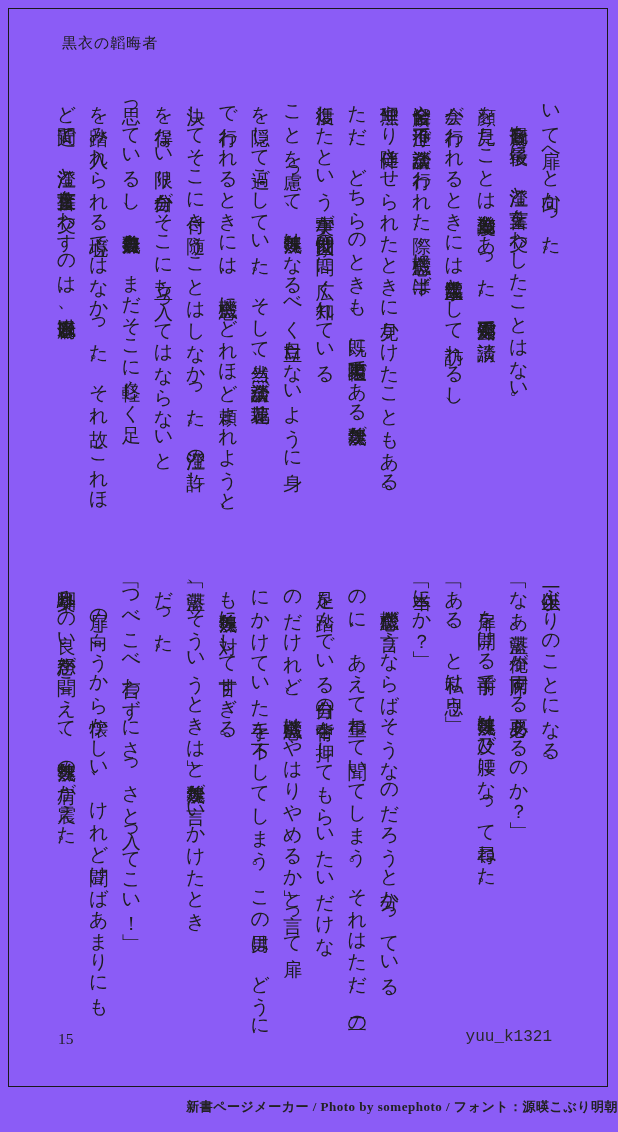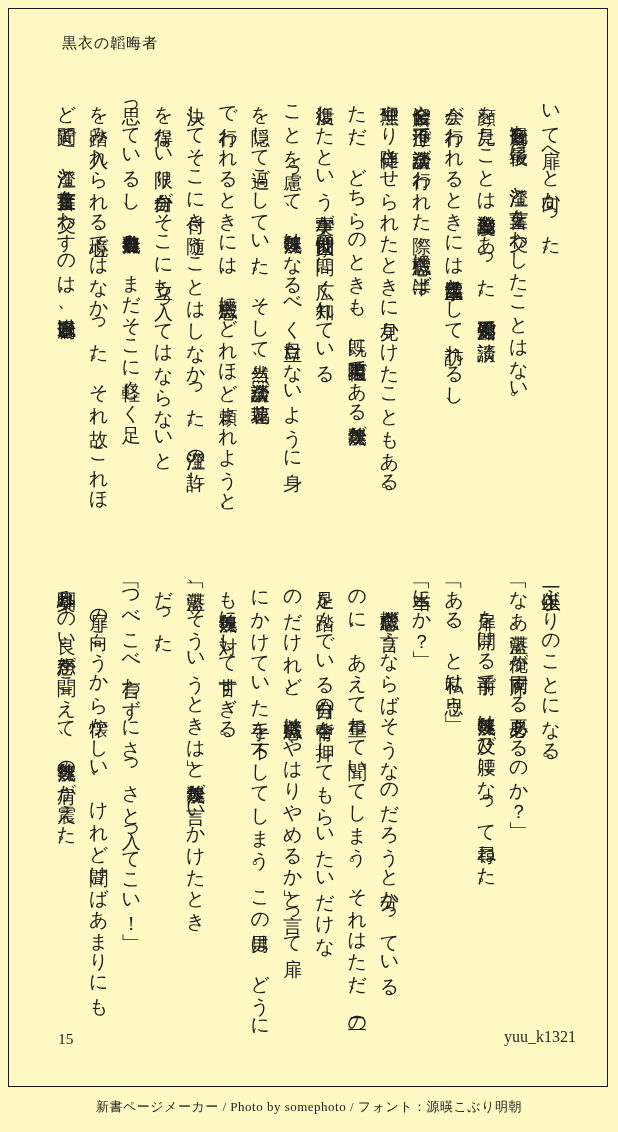--- a/index.html
+++ b/index.html
@@ -1,20 +1,20 @@
 <!DOCTYPE html>
 <html><head>
 <meta charset="utf-8">
 <style>
   html,body { margin:0; padding:0; }
   .canvas {
     position: relative;
     width: 618px;
     height: 1132px;
-    background: #fef9c3;
+    background: #8b5cf6;
     font-family: "Liberation Serif", "DejaVu Serif", serif;
     color: #1d1d1d;
     overflow: hidden;
   }
   .page-border {
     position: absolute;
     left: 8px; top: 8px;
     width: 600px; height: 1079px;
     border: 1.5px solid #1a1a1a;
     box-sizing: border-box;
@@ -41,31 +41,33 @@
   .vblock--top { top: 92px; }
   .vblock--bottom { top: 577px; }
   .tline { white-space: nowrap; }
   .page-number {
     position: absolute;
     left: 58px; top: 1030px;
     font-size: 15.5px;
   }
   .author-id {
     position: absolute;
-    right: 42px; top: 1028px;
+    right: 66px; top: 1028px;
     font-size: 16px;
     color: #2a2a2a;
+    font-family: Liberation Mono, monospace;
   }
   .footer-credit {
     position: absolute;
     left: 0; right: 0; top: 1098px;
-    text-align: center;
+    text-align: right;
     font-size: 13px;
     color: #222222;
     letter-spacing: 0.5px;
+    font-weight: bold;
   }
 </style>
 </head>
 <body>
 
 <div class="canvas">
   <div class="page-border"></div>
 
   <div class="page-title">黒衣の韜晦者</div>
 

